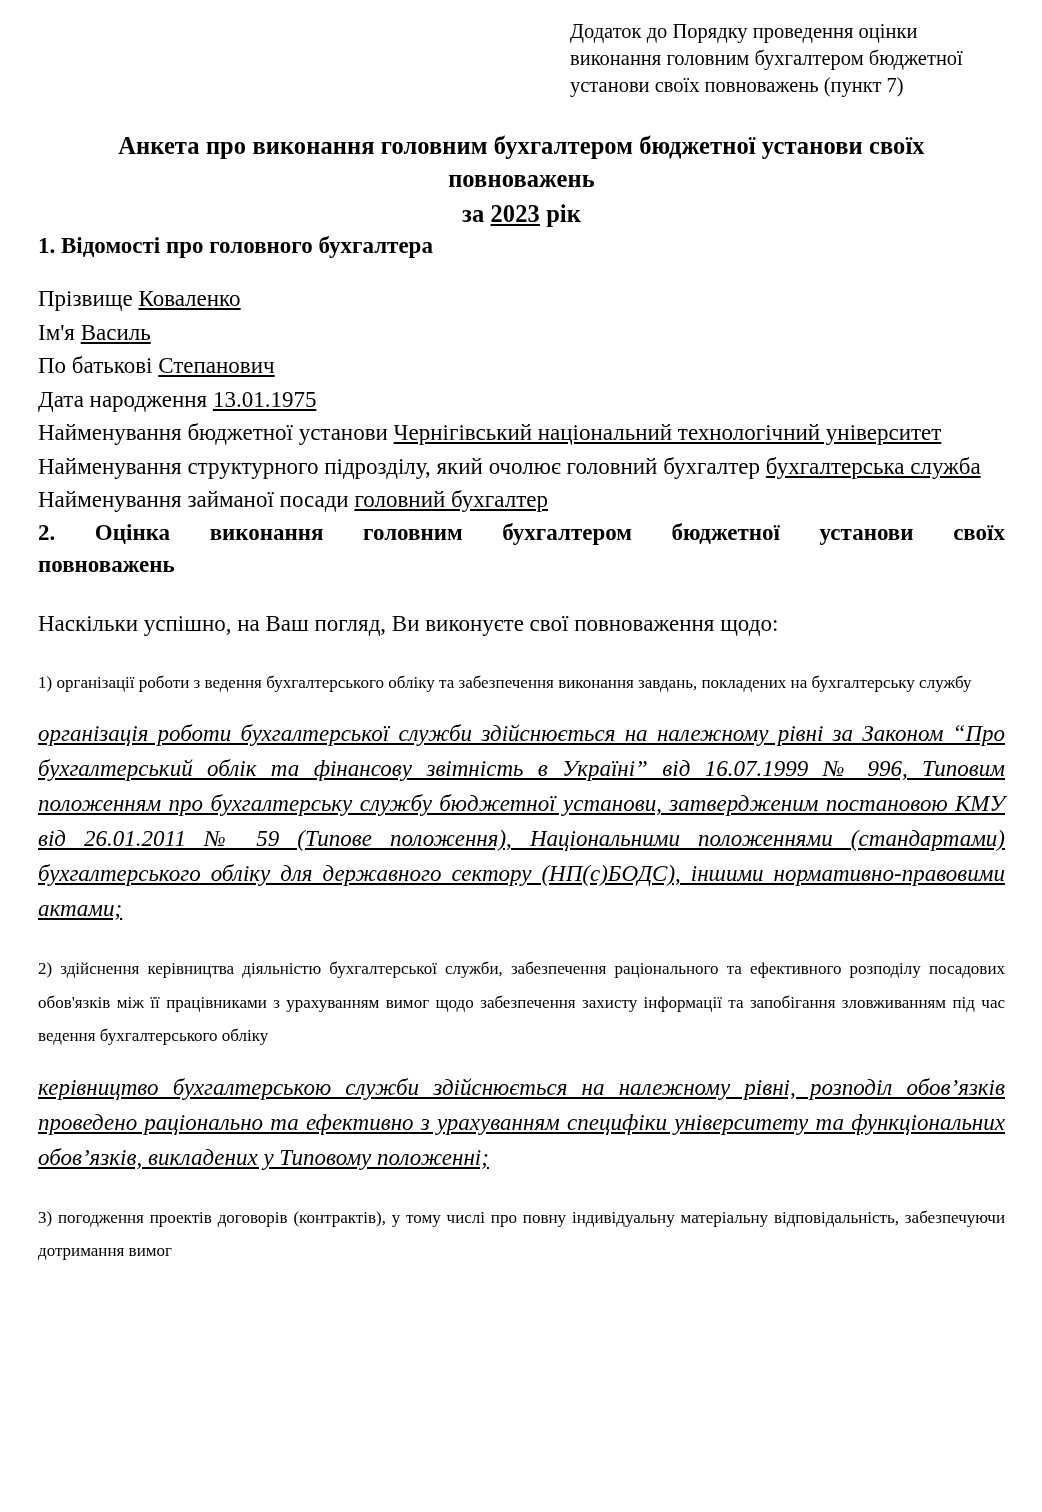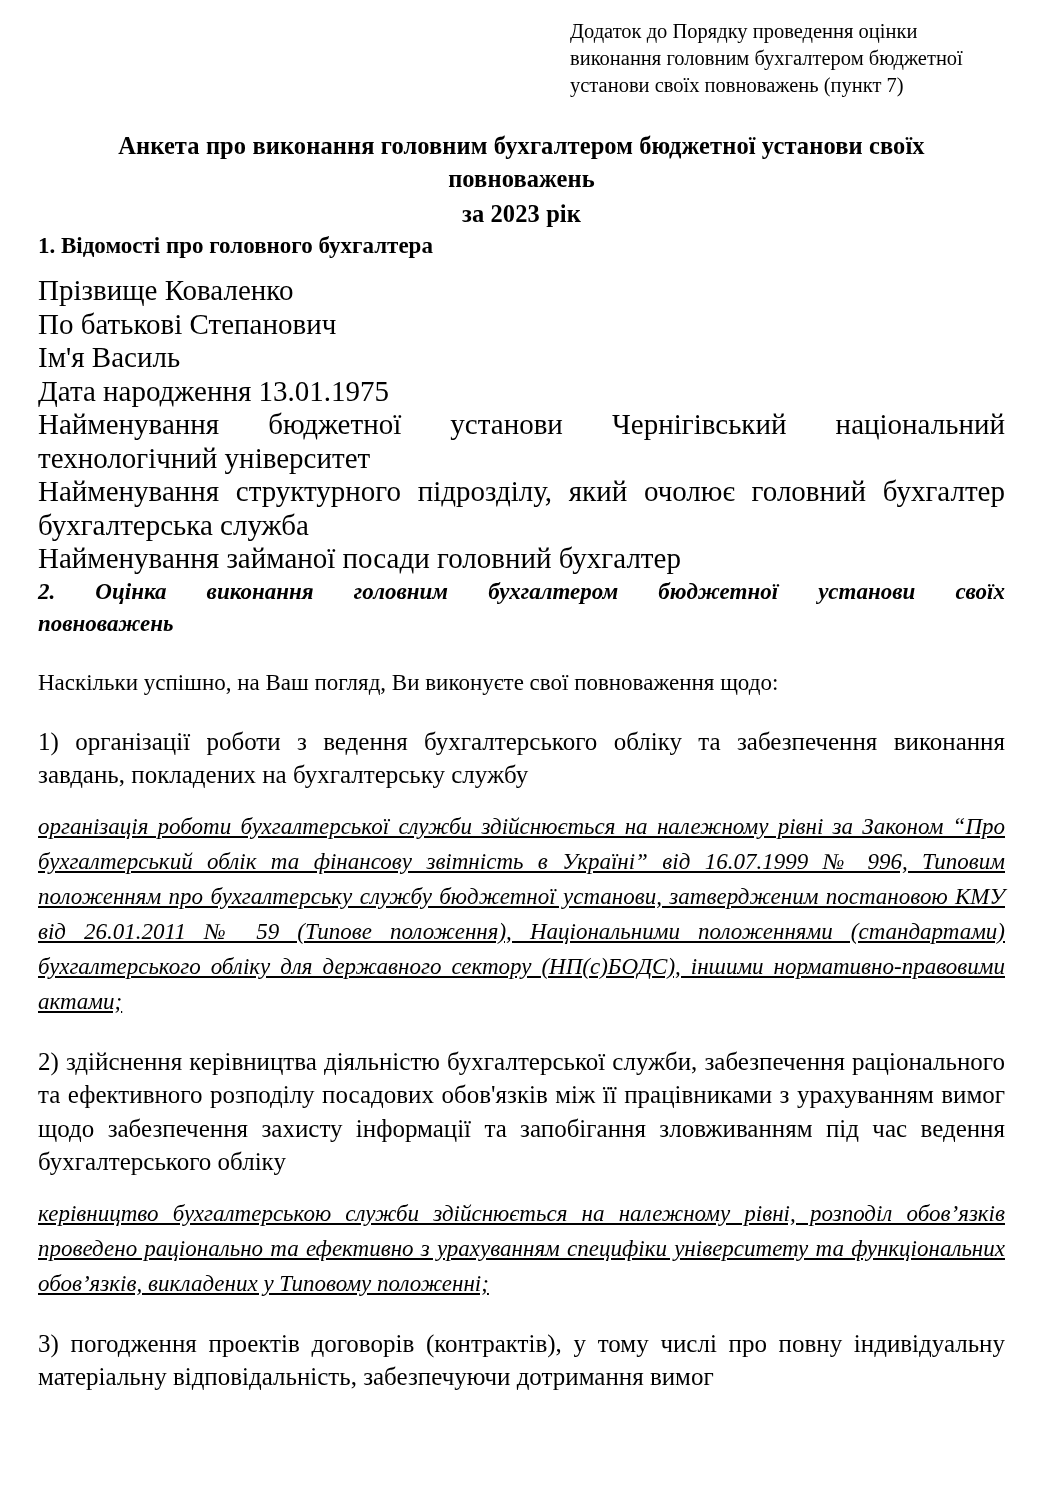--- a/index.html
+++ b/index.html
@@ -39,59 +39,59 @@
     margin-top: 30px;
     font-size: 24.5px;
     font-weight: bold;
     line-height: 33px;
     text-align: center;
     letter-spacing: 0.1px;
   }
   .doc-title .l1 { display: block; text-align: justify; text-align-last: center; padding: 0 14px; }
   .doc-title .l2 { display: block; }
   .doc-title .l3 { display: block; margin-top: 2px; }
-  .u { }
+  .u { text-decoration: underline; }
 
   
   .section-heading {
     font-size: 23px;
     font-weight: bold;
     line-height: 32px;
     text-align: justify;
   }
-  .section-heading.just2 { text-align: justify; font-style: italic; }
+  .section-heading.just2 { text-align: justify; }
   .section-heading.just2 > span.line1 {
     display: block;
     text-align: justify;
     text-align-last: justify;
   }
 
   
   .fields {
-    margin-top: 12px;
-    font-size: 29px;
+    margin-top: 20px;
+    font-size: 23px;
     line-height: 33.5px;
   }
   .field-line { display: block; }
   .field-line.wrapped {
     text-align: justify;
     text-align-last: left;
   }
 
   
   .lead {
     font-size: 23px;
     line-height: 33px;
     margin-top: 26px;
   }
 
   .qa-block { margin-top: 26px; }
 
   .question {
-    font-size: 25px;
+    font-size: 17px;
     line-height: 33.5px;
     text-align: justify;
   }
 
   .answer {
     font-size: 23px;
     line-height: 35px;
     font-style: italic;
     text-decoration: underline;
     text-align: justify;
@@ -114,23 +114,23 @@
     <span class="l2">повноважень</span>
     <span class="l3"><span>за </span><span class="u">2023</span><span> рік</span></span>
   </div>
 
   <div class="section-heading">1. Відомості про головного бухгалтера</div>
 
   <div class="fields">
 
     <div class="field-line"><span>Прізвище </span><span class="u">Коваленко</span></div>
 
+    <div class="field-line"><span>Ім'я </span><span class="u">Василь</span></div>
+
     <div class="field-line"><span>По батькові </span><span class="u">Степанович</span></div>
-
-    <div class="field-line"><span>Ім'я </span><span class="u">Василь</span></div>
 
     <div class="field-line"><span>Дата народження </span><span class="u">13.01.1975</span></div>
 
     <div class="field-line wrapped"><span>Найменування бюджетної установи </span><span class="u">Чернігівський національний технологічний університет</span></div>
 
     <div class="field-line wrapped"><span>Найменування   структурного підрозділу, який очолює головний бухгалтер </span><span class="u">бухгалтерська служба</span></div>
 
     <div class="field-line"><span>Найменування займаної посади </span><span class="u">головний бухгалтер</span></div>
 
 

